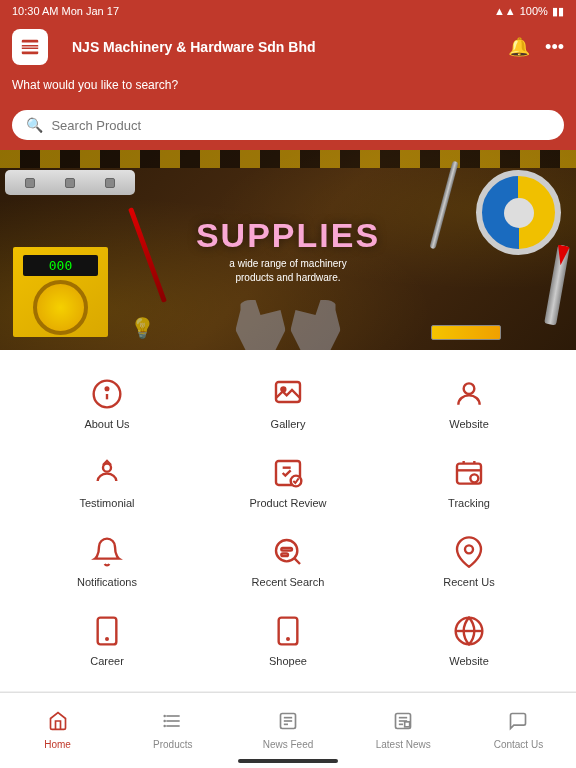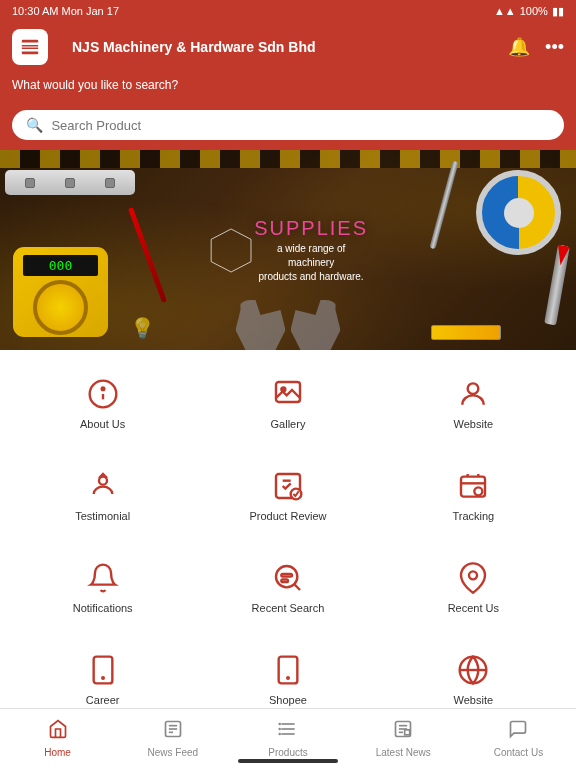--- a/index.html
+++ b/index.html
@@ -132,41 +132,41 @@
       height: 160px;
       display: flex;
       align-items: center;
       justify-content: center;
     }
     .hero-text {
       z-index: 11;
       text-align: center;
     }
     .supplies-text {
-      color: #ec4899;
-      font-size: 20px;
-      font-weight: 400;
+      color: #f9a8d4;
+      font-size: 34px;
+      font-weight: 700;
       letter-spacing: 2px;
       text-transform: uppercase;
       text-shadow: 0 0 10px rgba(0,0,0,0.5);
     }
     .supplies-sub {
       color: white;
       font-size: 10px;
       line-height: 1.4;
       margin-top: 2px;
     }
 
     
     .grid-menu {
       background: white;
       padding: 16px 20px;
       display: grid;
       grid-template-columns: repeat(3, 1fr);
-      gap: 20px;
+      gap: 7px;
     }
     .grid-item {
       display: flex;
       flex-direction: column;
       align-items: center;
       justify-content: center;
       padding: 10px 5px 8px;
       cursor: pointer;
       border-radius: 8px;
     }
@@ -220,21 +220,21 @@
 
     
     .bottom-nav {
       position: absolute;
       bottom: 0;
       left: 0;
       right: 0;
       background: white;
       border-top: 1px solid #e0e0e0;
       display: flex;
-      height: 60px;
+      height: 76px;
     }
     .nav-item {
       flex: 1;
       display: flex;
       flex-direction: column;
       align-items: center;
       justify-content: center;
       gap: 3px;
       cursor: pointer;
       padding: 6px 0;
@@ -336,21 +336,21 @@
   <div class="stripe-bg"></div>
 
   <div style="position:absolute;left:5px;top:5px;bottom:5px;width:150px;display:flex;flex-direction:column;align-items:center;justify-content:flex-end;padding-bottom:10px;">
 
     <div style="position:absolute;top:15px;left:0;width:130px;height:25px;background:linear-gradient(180deg,#e0e0e0,#bbb);border-radius:5px;display:flex;align-items:center;justify-content:space-around;padding:0 5px;">
       <div style="width:10px;height:10px;background:#888;border-radius:2px;border:1px solid #666;"></div>
       <div style="width:10px;height:10px;background:#888;border-radius:2px;border:1px solid #666;"></div>
       <div style="width:10px;height:10px;background:#888;border-radius:2px;border:1px solid #666;"></div>
     </div>
 
-    <div style="position:absolute;bottom:8px;left:8px;width:95px;height:90px;background:linear-gradient(145deg,#f0c000,#d9a800);border-radius:11px;overflow:hidden;">
+    <div style="position:absolute;bottom:8px;left:8px;width:95px;height:90px;background:linear-gradient(145deg,#f0c000,#d9a800);border-radius:2px;overflow:hidden;">
       <div style="background:#111;color:#0f0;font-family:monospace;font-size:13px;text-align:center;margin:8px 10px 4px;padding:3px;border-radius:2px;">000</div>
       <div style="width:55px;height:55px;background:radial-gradient(circle,#f5d000,#e0a000);border-radius:50%;border:4px solid #a07000;margin:0 auto;"></div>
     </div>
 
     <div style="position:absolute;bottom:5px;right:0px;font-size:20px;opacity:0.6;">💡</div>
 
     <div style="position:absolute;top:50px;right:5px;width:5px;height:100px;background:linear-gradient(180deg,#d00,#800);border-radius:2px;transform:rotate(-20deg);"></div>
   </div>
 
   <div style="position:absolute;right:5px;top:5px;bottom:5px;width:140px;display:flex;flex-direction:column;align-items:center;justify-content:flex-start;padding-top:10px;">
@@ -521,47 +521,47 @@
 
 <div style="flex:1; background:#f5f5f5; height: calc(768px - 22px - 50px - 60px - 200px - 285px - 8px - 52px - 60px);"></div>
 
 <div class="bottom-nav" id="bottom-nav">
 <div class="nav-item active">
       <span class="nav-icon" style="color: rgb(192, 57, 43);"><svg width="20" height="20" viewBox="0 0 24 24" fill="none" stroke="currentColor" stroke-width="2">
           <path d="M3 9l9-7 9 7v11a2 2 0 0 1-2 2H5a2 2 0 0 1-2-2z"></path>
           <polyline points="9 22 9 12 15 12 15 22"></polyline>
         </svg></span>
       <span class="nav-label" style="color: rgb(192, 57, 43);">Home</span>
-    </div>
-    <div class="nav-item">
-      <span class="nav-icon" style="color: rgb(136, 136, 136);"><svg width="20" height="20" viewBox="0 0 24 24" fill="none" stroke="currentColor" stroke-width="2">
-          <rect x="3" y="3" width="18" height="18" rx="2"></rect>
-          <line x1="7" y1="8" x2="17" y2="8"></line>
-          <line x1="7" y1="12" x2="17" y2="12"></line>
-          <line x1="7" y1="16" x2="12" y2="16"></line>
-        </svg></span>
-      <span class="nav-label" style="color: rgb(136, 136, 136);">News Feed</span>
     </div>
     <div class="nav-item">
       <span class="nav-icon" style="color: rgb(136, 136, 136);"><svg width="20" height="20" viewBox="0 0 24 24" fill="none" stroke="currentColor" stroke-width="2">
           <line x1="4" y1="6" x2="20" y2="6"></line>
           <line x1="4" y1="12" x2="20" y2="12"></line>
           <line x1="4" y1="18" x2="20" y2="18"></line>
           <line x1="2" y1="6" x2="2" y2="6" stroke-linecap="round" stroke-width="3"></line>
           <line x1="2" y1="12" x2="2" y2="12" stroke-linecap="round" stroke-width="3"></line>
           <line x1="2" y1="18" x2="2" y2="18" stroke-linecap="round" stroke-width="3"></line>
         </svg></span>
       <span class="nav-label" style="color: rgb(136, 136, 136);">Products</span>
     </div>
     <div class="nav-item">
       <span class="nav-icon" style="color: rgb(136, 136, 136);"><svg width="20" height="20" viewBox="0 0 24 24" fill="none" stroke="currentColor" stroke-width="2">
           <rect x="3" y="3" width="18" height="18" rx="2"></rect>
           <line x1="7" y1="8" x2="17" y2="8"></line>
           <line x1="7" y1="12" x2="17" y2="12"></line>
           <line x1="7" y1="16" x2="12" y2="16"></line>
+        </svg></span>
+      <span class="nav-label" style="color: rgb(136, 136, 136);">News Feed</span>
+    </div>
+    <div class="nav-item">
+      <span class="nav-icon" style="color: rgb(136, 136, 136);"><svg width="20" height="20" viewBox="0 0 24 24" fill="none" stroke="currentColor" stroke-width="2">
+          <rect x="3" y="3" width="18" height="18" rx="2"></rect>
+          <line x1="7" y1="8" x2="17" y2="8"></line>
+          <line x1="7" y1="12" x2="17" y2="12"></line>
+          <line x1="7" y1="16" x2="12" y2="16"></line>
           <rect x="14" y="13" width="6" height="6"></rect>
         </svg></span>
       <span class="nav-label" style="color: rgb(136, 136, 136);">Latest News</span>
     </div>
     <div class="nav-item">
       <span class="nav-icon" style="color: rgb(136, 136, 136);"><svg width="20" height="20" viewBox="0 0 24 24" fill="none" stroke="currentColor" stroke-width="2">
           <path d="M21 15a2 2 0 0 1-2 2H7l-4 4V5a2 2 0 0 1 2-2h14a2 2 0 0 1 2 2z"></path>
         </svg></span>
       <span class="nav-label" style="color: rgb(136, 136, 136);">Contact Us</span>
     </div>

